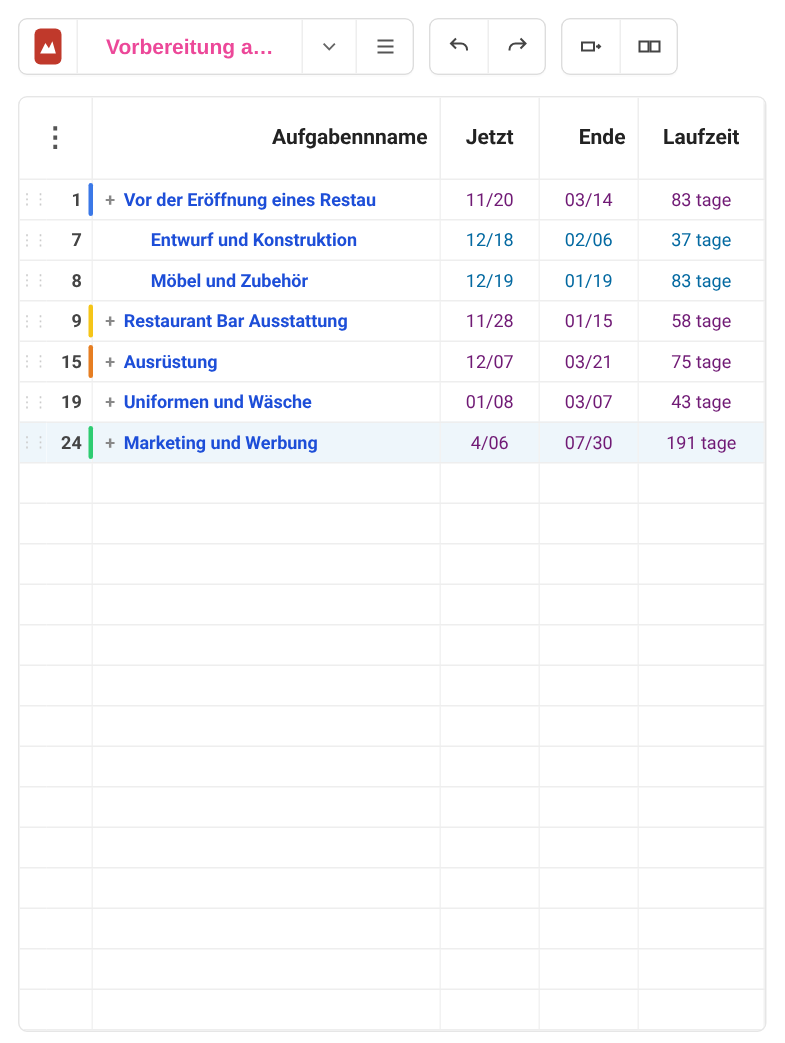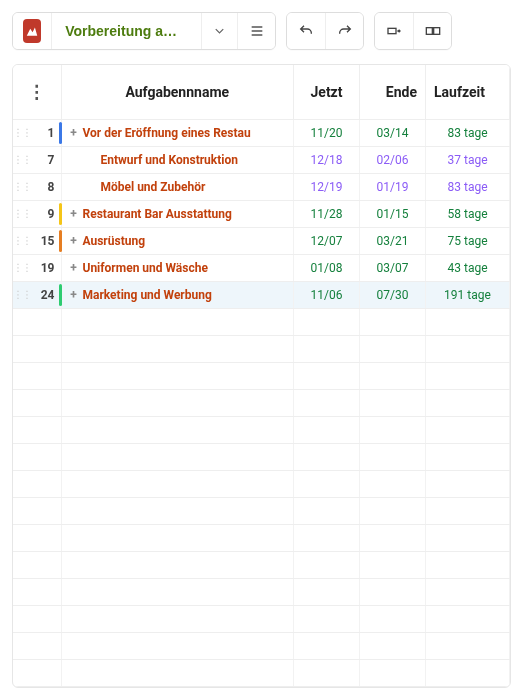--- a/index.html
+++ b/index.html
@@ -46,24 +46,24 @@
   .logo-sq {
     width: 24px; height: 24px;
     background: #c0392b;
     border-radius: 4px;
     display:flex; align-items:center; justify-content:center;
     color:#fff; font-weight:bold; font-size:12px;
   }
   .title-btn {
     padding: 0 24px;
     font-weight: 600;
-    color: #4d7c0f;
+    color: #ec4899;
     font-size: 14px;
     width: 150px;
-    justify-content: flex-end;
+    justify-content: center;
     white-space: nowrap;
     overflow: hidden;
   }
   .chev-btn { width: 36px; }
   .icon-btn { width: 38px; }
   svg.ico { width: 16px; height: 16px; }
 
   .table-wrap {
     border: 1px solid #e6e6e6;
     border-radius: 6px;
@@ -82,21 +82,21 @@
   col.c-laufzeit { width: 84px; }
 
   th, td {
     border-bottom: 1px solid #eee;
     height: 27px;
     padding: 0;
     vertical-align: middle;
   }
   th {
     height: 54px;
-    text-align: center;
+    text-align: right;
     font-weight: 700;
     font-size: 14px;
     color: #222;
     padding: 0 8px;
     border-right: 1px solid #eee;
     background: #fff;
   }
   th.num-head { text-align: center; }
   td { border-right: 1px solid #f2f2f2; font-size: 12px; }
   td.handle {
@@ -120,23 +120,23 @@
     border-radius: 2px;
   }
   td.namecell {
     padding-left: 6px;
     white-space: nowrap;
     overflow: hidden;
     text-overflow: ellipsis;
   }
   .plus { color:#888; font-weight:700; display:inline-block; width:12px; text-align:center; }
   .indent { display:inline-block; }
-  .rowname { font-weight:700; color:#c2410c;margin-top:44px; }
-  td.cell { text-align:center; color:#8b5cf6; }
-  td.cell.muted { color:#15803d; }
+  .rowname { font-weight:700; color:#1d4ed8;margin-top:44px; }
+  td.cell { text-align:center; color:#0369a1; }
+  td.cell.muted { color:#701a75; }
   tr.sel td { background:#eef6fb; }
   tr.empty td { height:27px; }
   .menu-dots { font-size:18px; font-weight:700; color:#555; line-height:1; }
 </style>
 </head>
 <body>
 
 <div class="toolbar">
   <div class="btn-group">
     <button class="btn logo-btn">
@@ -199,21 +199,21 @@
         <col class="c-jetzt">
         <col class="c-ende">
         <col class="c-laufzeit">
   </colgroup>
   <thead>
     <tr>
       <th colspan="2" class="num-head"><span class="menu-dots">⋮</span></th>
       <th><span>Aufgabennname</span></th>
       <th style="text-align:center;"><span>Jetzt</span></th>
       <th style="text-align:right;"><span>Ende</span></th>
-      <th style="text-align:left;"><span>Laufzeit</span></th>
+      <th style="text-align:center;"><span>Laufzeit</span></th>
     </tr>
   </thead>
   <tbody id="tbody">
         <tr>
           <td class="handle">⋮⋮</td>
           <td class="num">1<span class="bar" style="background:#3b78e7"></span></td>
           <td class="namecell"><span class="indent" style="width:0px"></span><span class="plus">+</span> <span class="rowname">Vor der Eröffnung eines Restau</span></td>
           <td class="cell muted">11/20</td>
           <td class="cell muted">03/14</td>
           <td class="cell muted">83 tage</td>
@@ -255,21 +255,21 @@
           <td class="num">19</td>
           <td class="namecell"><span class="indent" style="width:0px"></span><span class="plus">+</span> <span class="rowname">Uniformen und Wäsche</span></td>
           <td class="cell muted">01/08</td>
           <td class="cell muted">03/07</td>
           <td class="cell muted">43 tage</td>
         </tr>
         <tr class="sel">
           <td class="handle">⋮⋮</td>
           <td class="num">24<span class="bar" style="background:#2ecc71"></span></td>
           <td class="namecell"><span class="indent" style="width:0px"></span><span class="plus">+</span> <span class="rowname">Marketing und Werbung</span></td>
-          <td class="cell muted">11/06</td>
+          <td class="cell muted">4/06</td>
           <td class="cell muted">07/30</td>
           <td class="cell muted">191 tage</td>
         </tr>
         <tr class="empty">
           <td class="handle"></td>
           <td class="num"></td>
           <td></td>
           <td></td>
           <td></td>
           <td></td>

